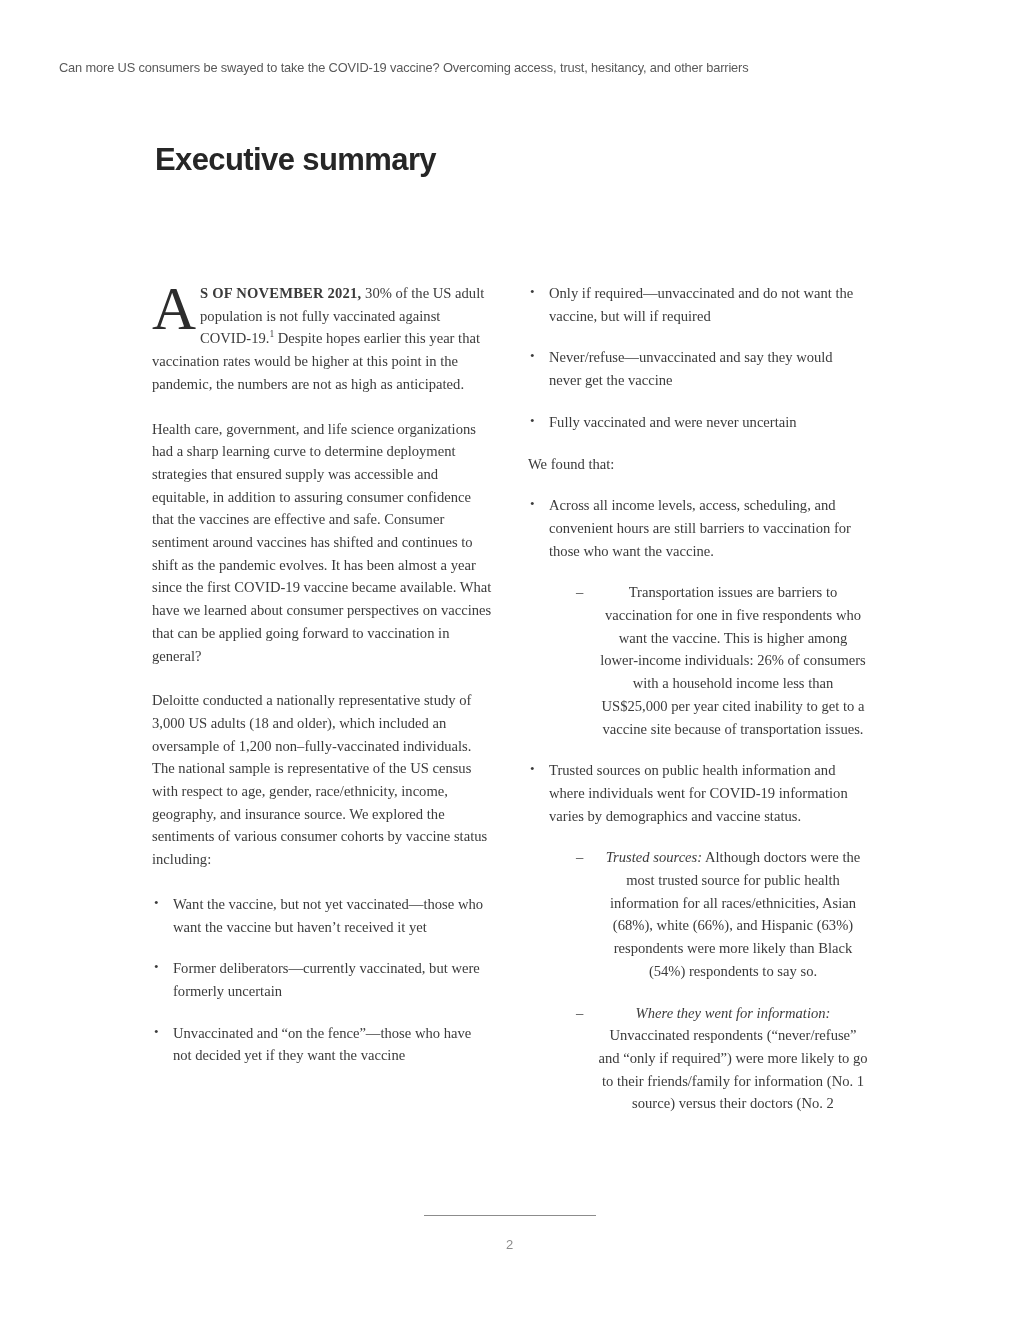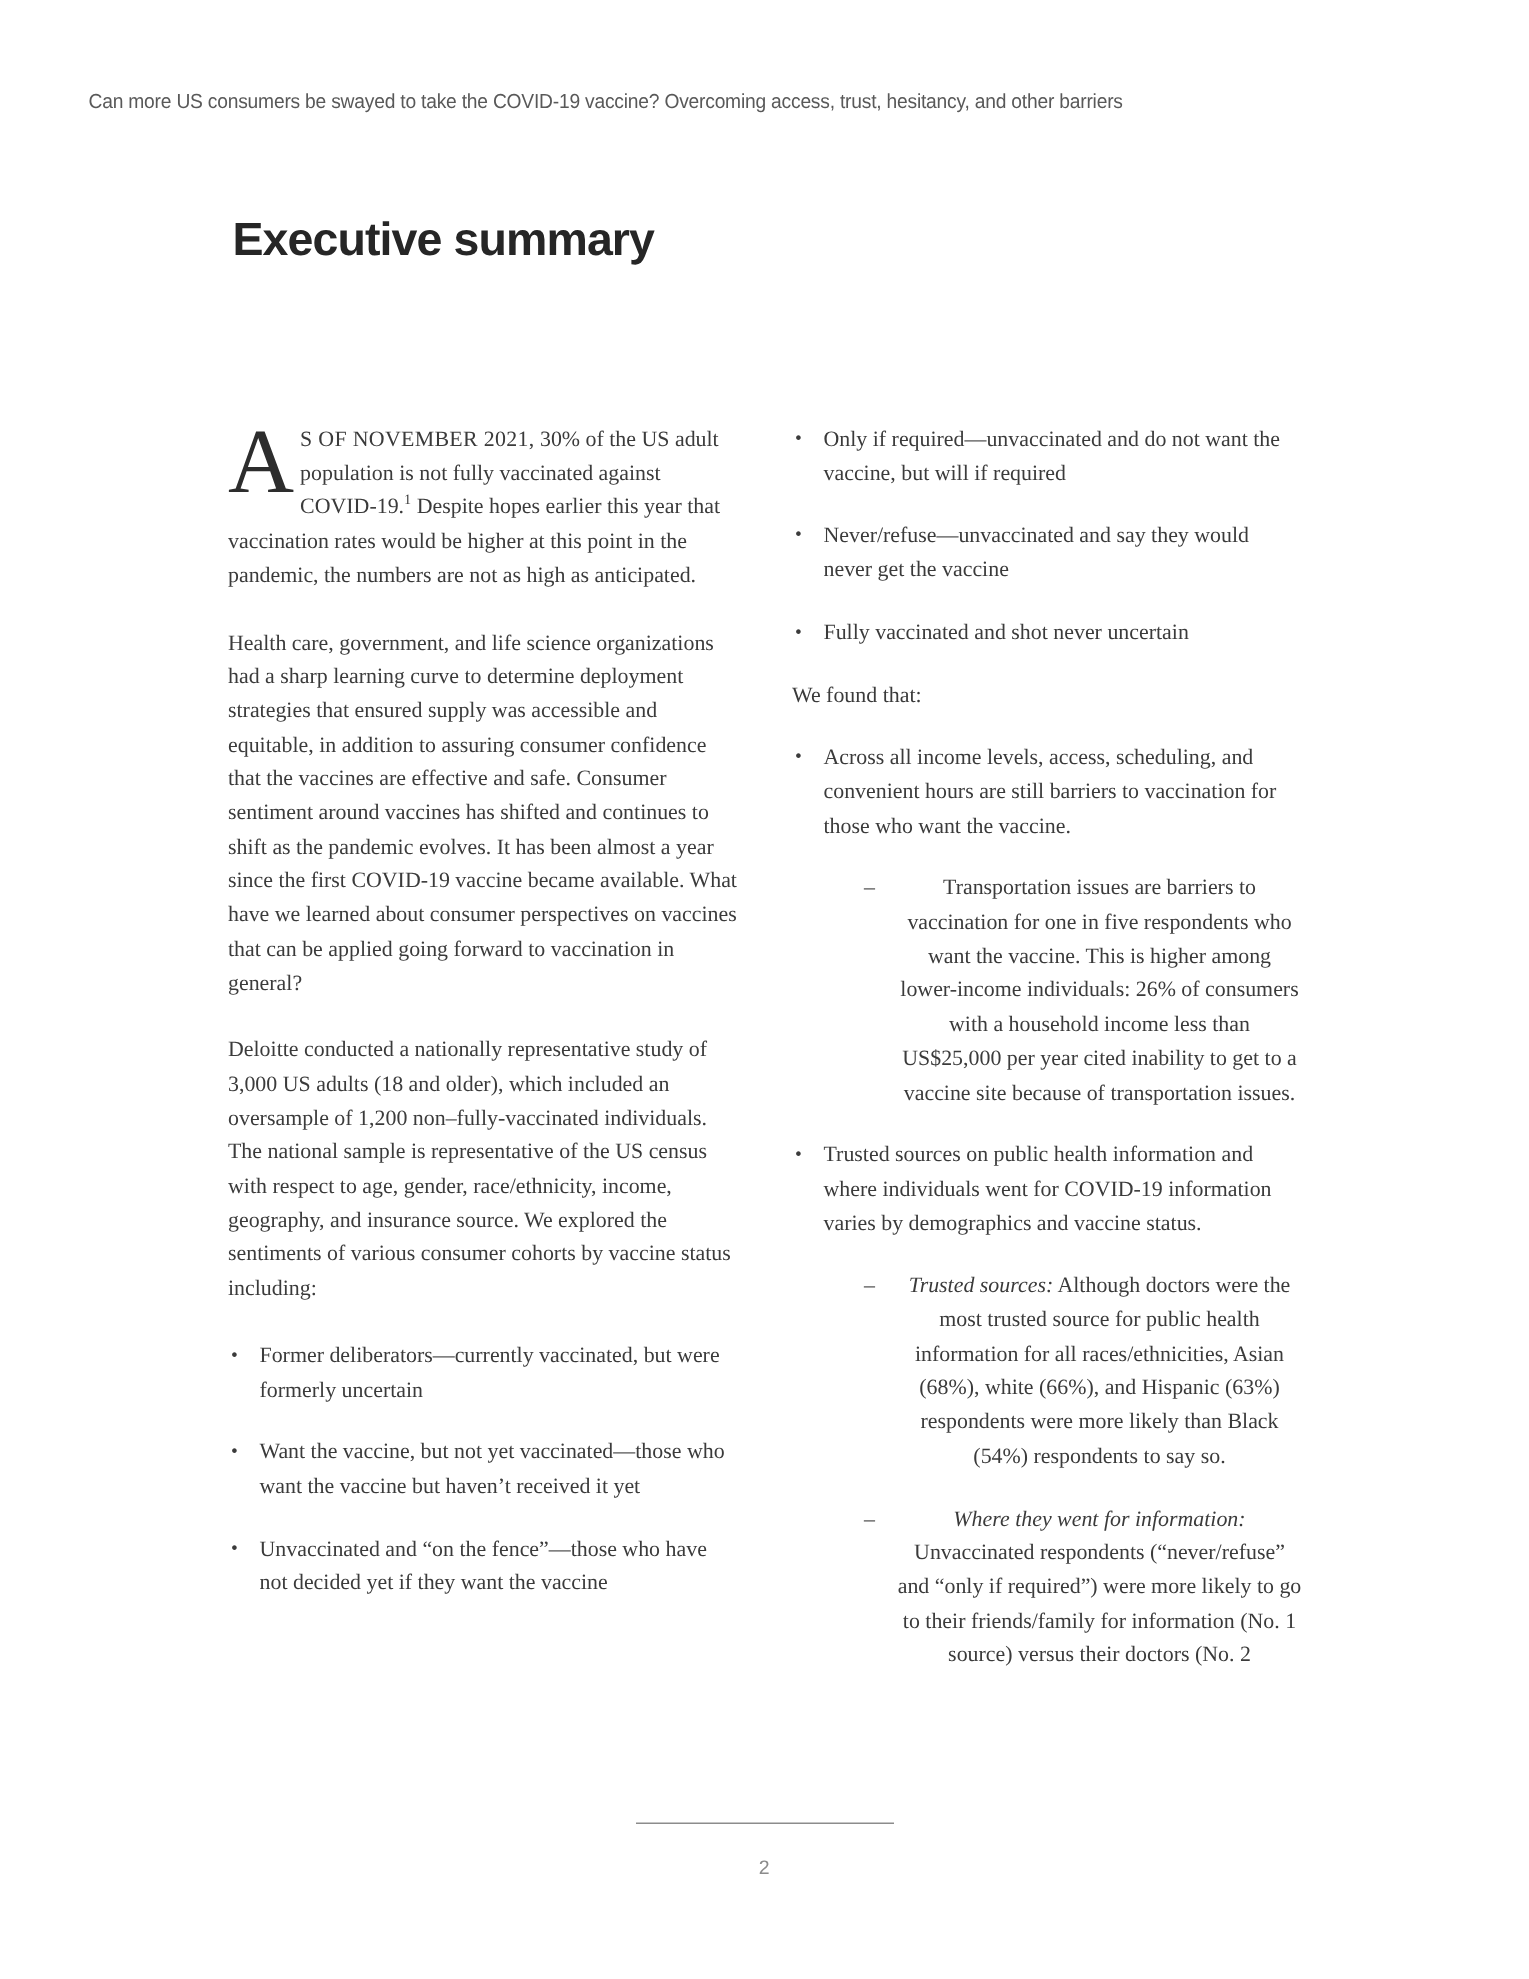--- a/index.html
+++ b/index.html
@@ -73,20 +73,21 @@
     font-family: "Liberation Serif", serif;
     font-size: 61px;
     line-height: 50px;
     padding: 2px 4px 0 0;
     color: #2d2d2d;
     font-weight: normal;
   }
   .smallcaps {
     font-variant: small-caps;
     letter-spacing: 0.2px;
+    font-weight: bold;
   }
   sup.fn {
     font-size: 9.5px;
     vertical-align: super;
     line-height: 0;
   }
 
   
   ul.bullets {
     list-style: none;
@@ -165,33 +166,33 @@
 
     <p class="para">
       <span class="dropcap">A</span><span class="smallcaps">S OF NOVEMBER 2021,</span><span> 30% of the US adult population is not fully vaccinated against COVID-19.</span><sup class="fn">1</sup><span> Despite hopes earlier this year that vaccination rates would be higher at this point in the pandemic, the numbers are not as high as anticipated.</span>
     </p>
 
     <p class="para">Health care, government, and life science organizations had a sharp learning curve to determine deployment strategies that ensured supply was accessible and equitable, in addition to assuring consumer confidence that the vaccines are effective and safe. Consumer sentiment around vaccines has shifted and continues to shift as the pandemic evolves. It has been almost a year since the first COVID-19 vaccine became available. What have we learned about consumer perspectives on vaccines that can be applied going forward to vaccination in general?</p>
 
     <p class="para">Deloitte conducted a nationally representative study of 3,000 US adults (18 and older), which included an oversample of 1,200 non–fully-vaccinated individuals. The national sample is representative of the US census with respect to age, gender, race/ethnicity, income, geography, and insurance source. We explored the sentiments of various consumer cohorts by vaccine status including:</p>
 
     <ul class="bullets">
+      <li>Want the vaccine, but not yet vaccinated—those who want the vaccine but haven’t received it yet</li>
       <li>Former deliberators—currently vaccinated, but were formerly uncertain</li>
-      <li>Want the vaccine, but not yet vaccinated—those who want the vaccine but haven’t received it yet</li>
       <li>Unvaccinated and “on the fence”—those who have not decided yet if they want the vaccine</li>
     </ul>
 
   </div>
 
   <div class="col col-right">
 
     <ul class="bullets" style="margin-bottom:19px;">
       <li>Only if required—unvaccinated and do not want the vaccine, but will if required</li>
       <li>Never/refuse—unvaccinated and say they would never get the vaccine</li>
-      <li>Fully vaccinated and shot never uncertain</li>
+      <li>Fully vaccinated and were never uncertain</li>
     </ul>
 
     <p class="intro-line">We found that:</p>
 
     <ul class="bullets">
 
       <li>
         <span>Across all income levels, access, scheduling, and convenient hours are still barriers to vaccination  for those who want the vaccine.</span>
         <ul class="subbullets">
           <li>

